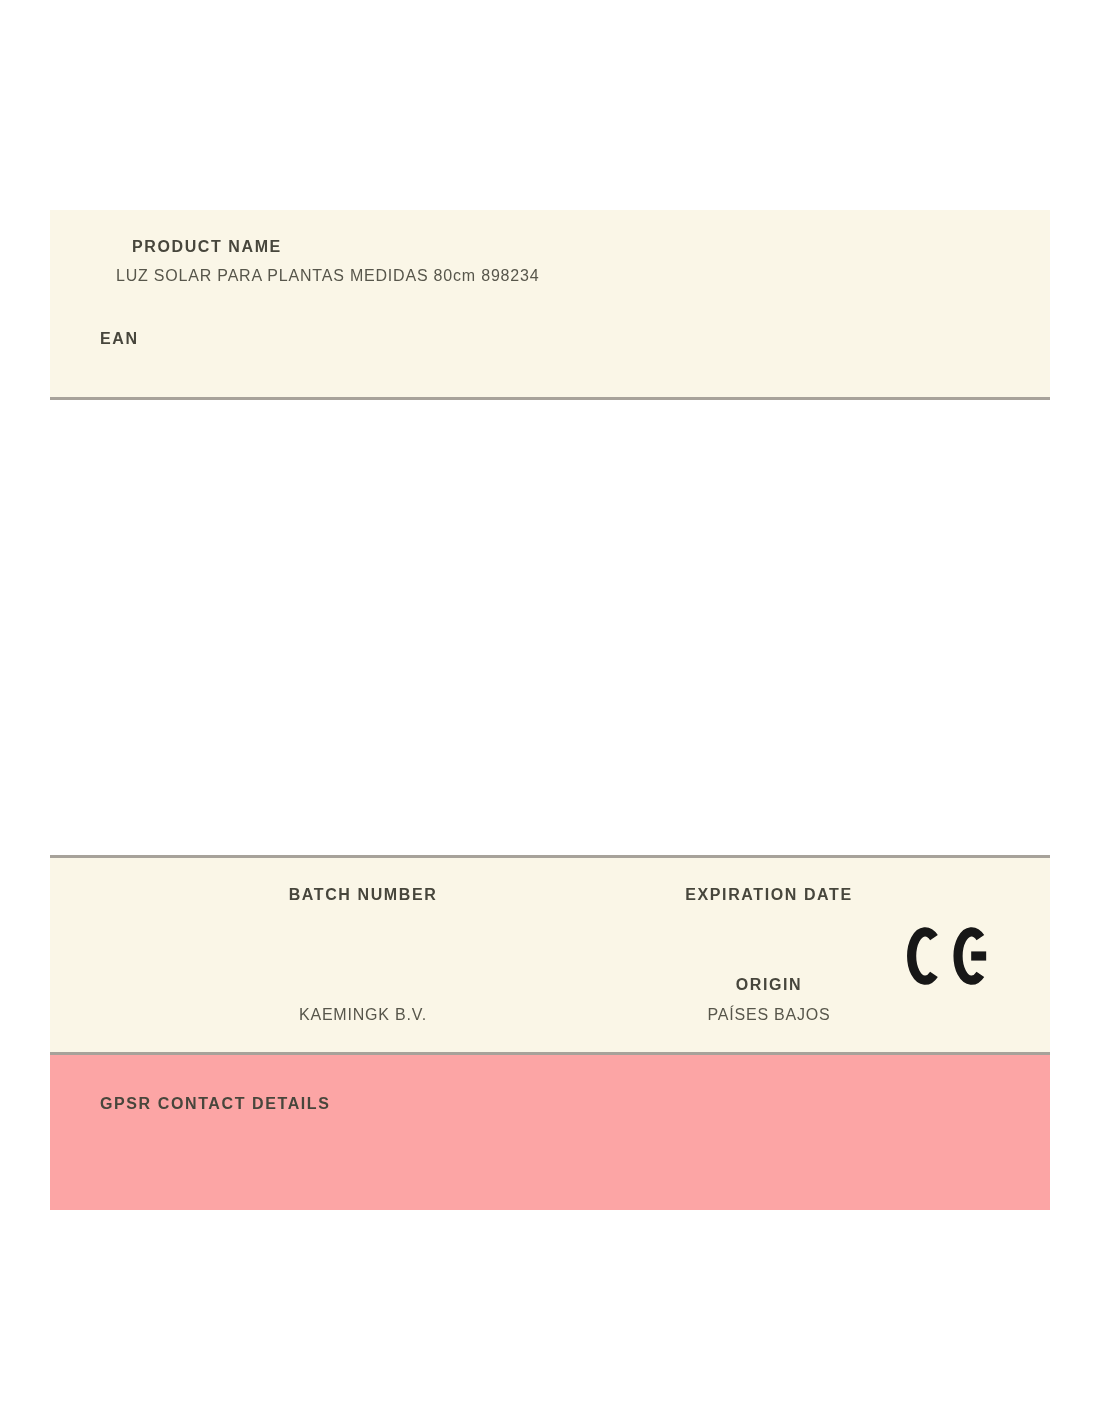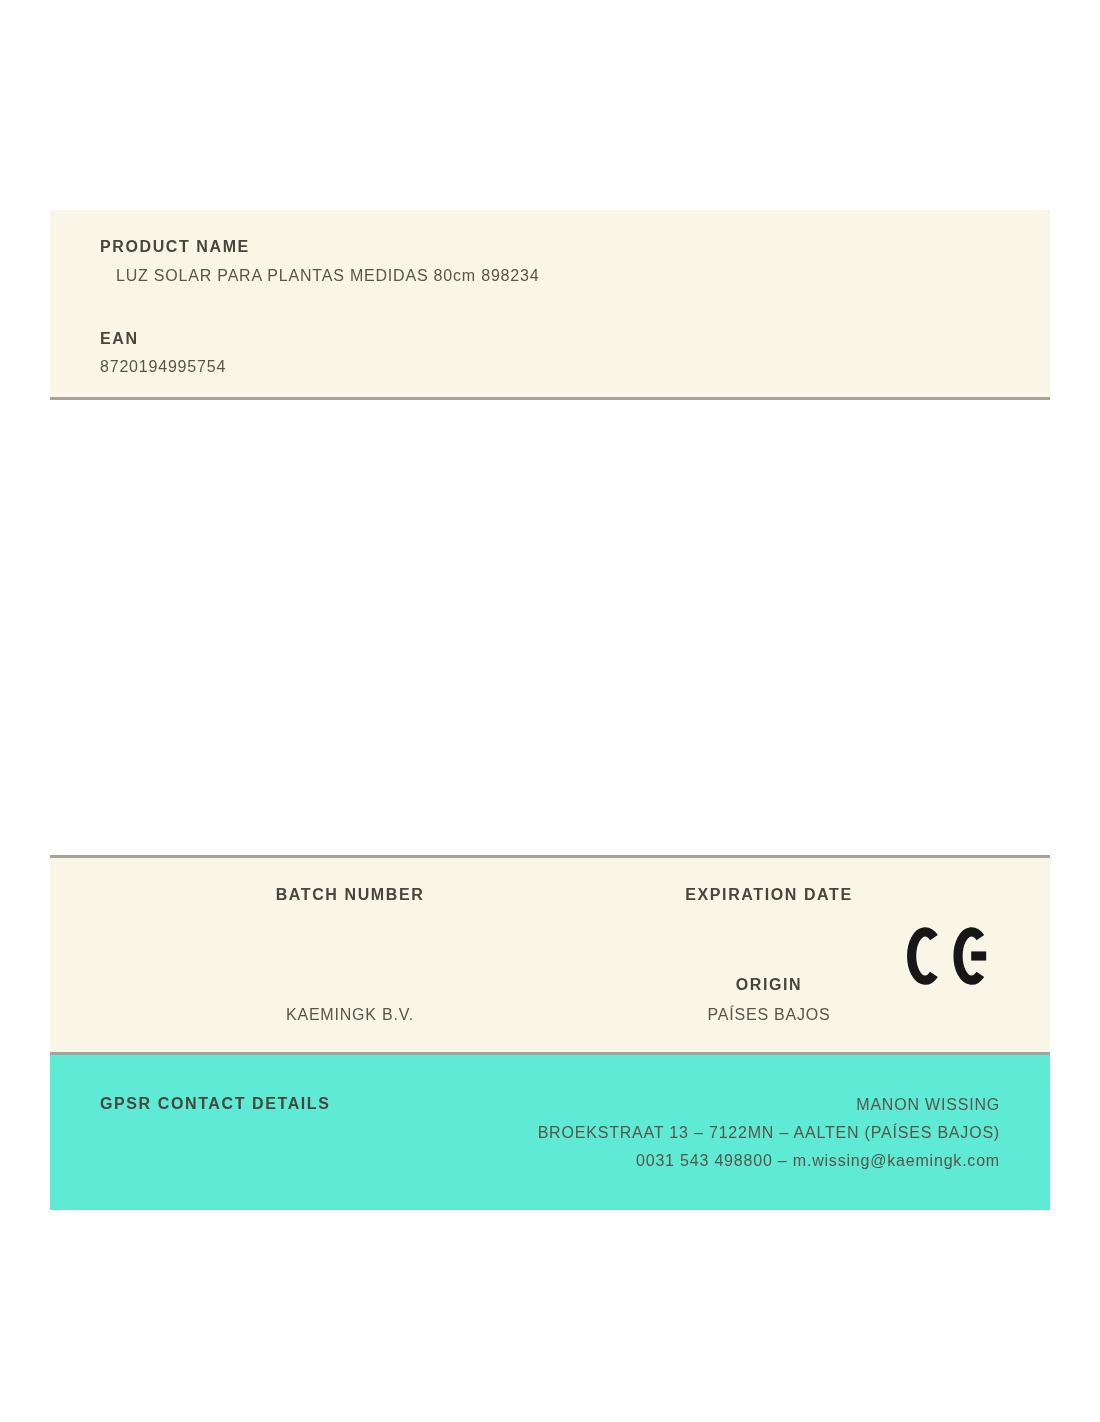--- a/index.html
+++ b/index.html
@@ -17,21 +17,21 @@
   .panel {
     position: absolute;
     left: 50px;
     width: 1000px;
     box-sizing: border-box;
   }
   .panel-cream {
     background: #faf6e7;
   }
   .panel-yellow {
-    background: #5eead4;
+    background: #fca5a5;
     padding-left: 15px;
   }
   #product-panel {
     top: 210px;
     height: 190px;
     border-bottom: 3px solid #a7a29a;
     padding: 27px 50px 0 50px;
   }
   #compliance-panel {
     top: 855px;
@@ -51,29 +51,29 @@
     line-height: 20px;
   }
   .val {
     font-size: 16px;
     font-weight: normal;
     letter-spacing: 0.8px;
     color: #57564b;
     line-height: 20px;
   }
   
-  #product-panel .hdr.first { margin-bottom: 9px; }
+  #product-panel .hdr.first { margin-bottom: 9px; margin-left: 32px; }
   #product-panel .val.first { margin-bottom: 43px; margin-left: 16px; }
   #product-panel .hdr.second { margin-bottom: 8px; }
   
   .cmp-cell {
     position: absolute;
     text-align: center;
   }
-  .col-a { left: 0; width: 600px; }
+  .col-a { left: 13px; width: 600px; }
   .col-b { left: 619px; width: 200px; }
   .row-1 { top: 27px; }
   .row-2 { top: 117px; }
   .row-3 { top: 147px; }
   #ce-mark {
     position: absolute;
     left: 854px;
     top: 68px;
     width: 87px;
     height: 60px;
@@ -94,21 +94,20 @@
     line-height: 28px;
   }
 </style>
 </head>
 <body>
 
 <section class="panel panel-cream" id="product-panel">
   <div class="hdr first">PRODUCT NAME</div>
   <div class="val first">LUZ SOLAR PARA PLANTAS MEDIDAS 80cm 898234</div>
   <div class="hdr second">EAN</div>
-  <div class="val">8720194995754</div>
 </section>
 
 <section class="panel panel-cream" id="compliance-panel">
   <div class="cmp-cell col-a row-1 hdr">BATCH NUMBER</div>
   <div class="cmp-cell col-b row-1 hdr">EXPIRATION DATE</div>
 
   <div class="cmp-cell col-b row-2 hdr">ORIGIN</div>
 
   <div class="cmp-cell col-a row-3 val">KAEMINGK B.V.</div>
   <div class="cmp-cell col-b row-3 val">PAÍSES BAJOS</div>
@@ -117,18 +116,13 @@
     <g fill="none" stroke="#171717" stroke-width="9.5">
       <path d="M 31 11 A 14 25 0 1 0 31 49"></path>
       <path d="M 79 11 A 14 25 0 1 0 79 49"></path>
       <path d="M 69.5 30 H 85"></path>
     </g>
   </svg>
 </section>
 
 <section class="panel panel-yellow" id="gpsr-panel">
   <div class="hdr" id="gpsr-label">GPSR CONTACT DETAILS</div>
-  <div id="gpsr-contact">
-    <div class="val">MANON WISSING</div>
-    <div class="val">BROEKSTRAAT 13 – 7122MN – AALTEN (PAÍSES BAJOS)</div>
-    <div class="val">0031 543 498800 – m.wissing@kaemingk.com</div>
-  </div>
 </section>
 
 </body></html>

